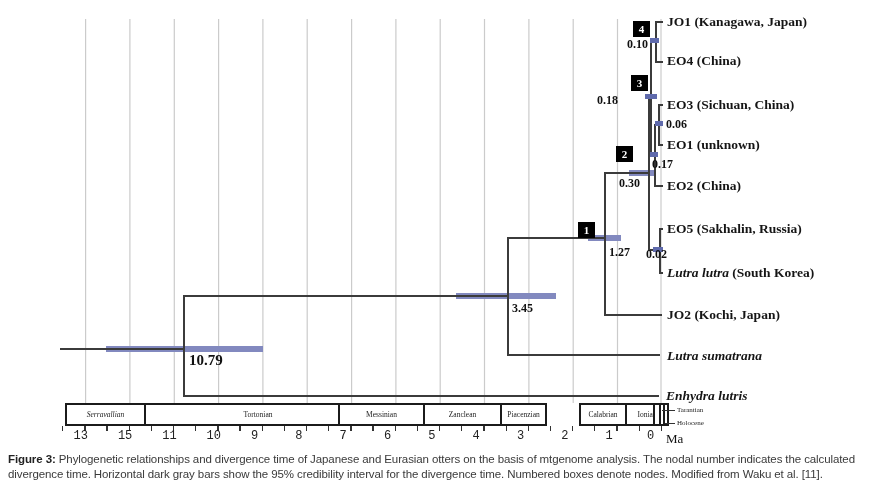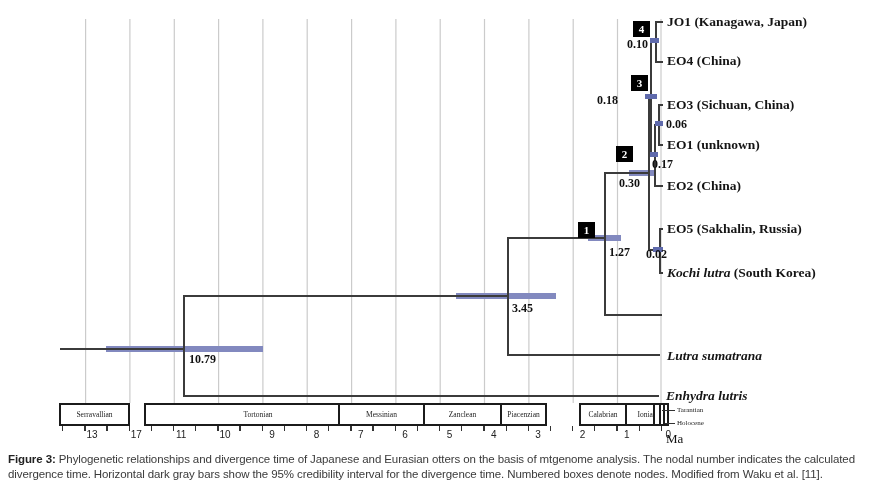--- a/index.html
+++ b/index.html
@@ -12,22 +12,22 @@
   .nbox{position:absolute;z-index:4;width:17px;height:16px;background:#000;color:#fff;
         font-weight:bold;font-size:11px;display:flex;align-items:center;justify-content:center;}
   .nval{position:absolute;z-index:4;font-weight:bold;font-size:12px;color:#111;white-space:nowrap;}
   .stage{position:absolute;z-index:2;top:403px;height:23px;border:2px solid #1b1b1b;
          box-sizing:border-box;background:#fff;display:flex;align-items:center;justify-content:center;
          font-size:7.5px;color:#222;overflow:hidden;white-space:nowrap;}
   .callout{position:absolute;z-index:3;font-size:7px;color:#222;white-space:nowrap;}
   .lead{position:absolute;z-index:3;height:1.2px;background:#333;}
   .ticks{position:absolute;z-index:2;left:62px;top:426px;width:600px;height:5px;
          background:repeating-linear-gradient(to left,#333 0px,#333 1.3px,transparent 1.3px,transparent 22.17px);}
-  .anum{position:absolute;z-index:3;top:429px;width:24px;text-align:right;font-size:10px;
-        color:#222;font-family:Liberation Sans, sans-serif;}
+  .anum{position:absolute;z-index:3;top:429px;width:24px;text-align:left;font-size:12px;
+        color:#222;font-family:Liberation Mono, monospace;}
   .ma{position:absolute;z-index:3;left:666px;top:431px;font-size:13px;color:#111;}
   .caption{position:absolute;z-index:3;left:8px;top:452px;width:866px;font-size:11.5px;
            line-height:15px;color:#3a3a3a;font-family:"Liberation Sans","DejaVu Sans",sans-serif;
            letter-spacing:-0.1px;}
   .caption b{color:#222;}
 </style>
 </head>
 <body>
 
 <div class="fig">
@@ -100,50 +100,51 @@
   <div class="nbox" style="left:633px;top:21px;">4</div>
 
   <div class="nval" style="left:627px;top:37px;">0.10</div>
   <div class="nval" style="left:597px;top:93px;font-family:Liberation Serif, serif;">0.18</div>
   <div class="nval" style="left:666px;top:117px;">0.06</div>
   <div class="nval" style="left:652px;top:157px;">0.17</div>
   <div class="nval" style="left:619px;top:176px;">0.30</div>
   <div class="nval" style="left:609px;top:245px;">1.27</div>
   <div class="nval" style="left:646px;top:247px;">0.02</div>
   <div class="nval" style="left:512px;top:301px;">3.45</div>
-  <div class="nval" style="left:189px;top:352px;font-size:12px;">10.79</div>
+  <div class="nval" style="left:189px;top:352px;font-size:15px;">10.79</div>
 
   <div class="tip" style="left:667px;top:13px;"><span class="it"></span><span>JO1 (Kanagawa, Japan)</span></div>
   <div class="tip" style="left:667px;top:52px;"><span class="it"></span><span>EO4 (China)</span></div>
   <div class="tip" style="left:667px;top:96px;"><span class="it"></span><span>EO3 (Sichuan, China)</span></div>
   <div class="tip" style="left:667px;top:136px;"><span class="it"></span><span>EO1 (unknown)</span></div>
   <div class="tip" style="left:667px;top:177px;"><span class="it"></span><span>EO2 (China)</span></div>
   <div class="tip" style="left:667px;top:220px;"><span class="it"></span><span>EO5 (Sakhalin, Russia)</span></div>
-  <div class="tip" style="left:667px;top:264px;"><span class="it">Kochi lutra</span><span> (South Korea)</span></div>
+  <div class="tip" style="left:667px;top:264px;"><span class="it">Lutra lutra</span><span> (South Korea)</span></div>
+  <div class="tip" style="left:667px;top:306px;"><span class="it"></span><span>JO2 (Kochi, Japan)</span></div>
   <div class="tip" style="left:667px;top:347px;"><span class="it">Lutra sumatrana</span><span></span></div>
   <div class="tip" style="left:666px;top:387px;"><span class="it">Enhydra lutris</span><span></span></div>
 
-  <div class="stage" style="left:59px;width:71px;">Serravallian</div>
+  <div class="stage" style="left:65px;width:81px;font-style:italic;">Serravallian</div>
   <div class="stage" style="left:144px;width:228px;">Tortonian</div>
   <div class="stage" style="left:338px;width:87px;">Messinian</div>
   <div class="stage" style="left:423px;width:79px;">Zanclean</div>
   <div class="stage" style="left:500px;width:47px;">Piacenzian</div>
   <div class="stage" style="left:545px;width:48px;margin-left:38px;">Gelasian</div>
   <div class="stage" style="left:579px;width:48px;">Calabrian</div>
   <div class="stage" style="left:625px;width:44px;">Ionian</div>
   <div class="stage" style="left:653px;width:7.5px;"></div>
   <div class="stage" style="left:658.5px;width:6.5px;"></div>
   <div class="lead" style="left:662px;top:410px;width:13px;"></div>
   <div class="lead" style="left:665px;top:423px;width:10px;"></div>
   <div class="callout" style="left:677px;top:406px;">Tarantian</div>
   <div class="callout" style="left:677px;top:419px;text-align:center;">Holocene</div>
 
   <div class="ticks"></div>
   <span class="anum" style="left:73.6px;">13</span>
-  <span class="anum" style="left:117.9px;">17</span>
+  <span class="anum" style="left:117.9px;">15</span>
   <span class="anum" style="left:162.3px;">11</span>
   <span class="anum" style="left:206.6px;">10</span>
   <span class="anum" style="left:250.9px;">9</span>
   <span class="anum" style="left:295.2px;">8</span>
   <span class="anum" style="left:339.6px;">7</span>
   <span class="anum" style="left:383.9px;">6</span>
   <span class="anum" style="left:428.2px;">5</span>
   <span class="anum" style="left:472.5px;">4</span>
   <span class="anum" style="left:516.9px;">3</span>
   <span class="anum" style="left:561.2px;">2</span>

